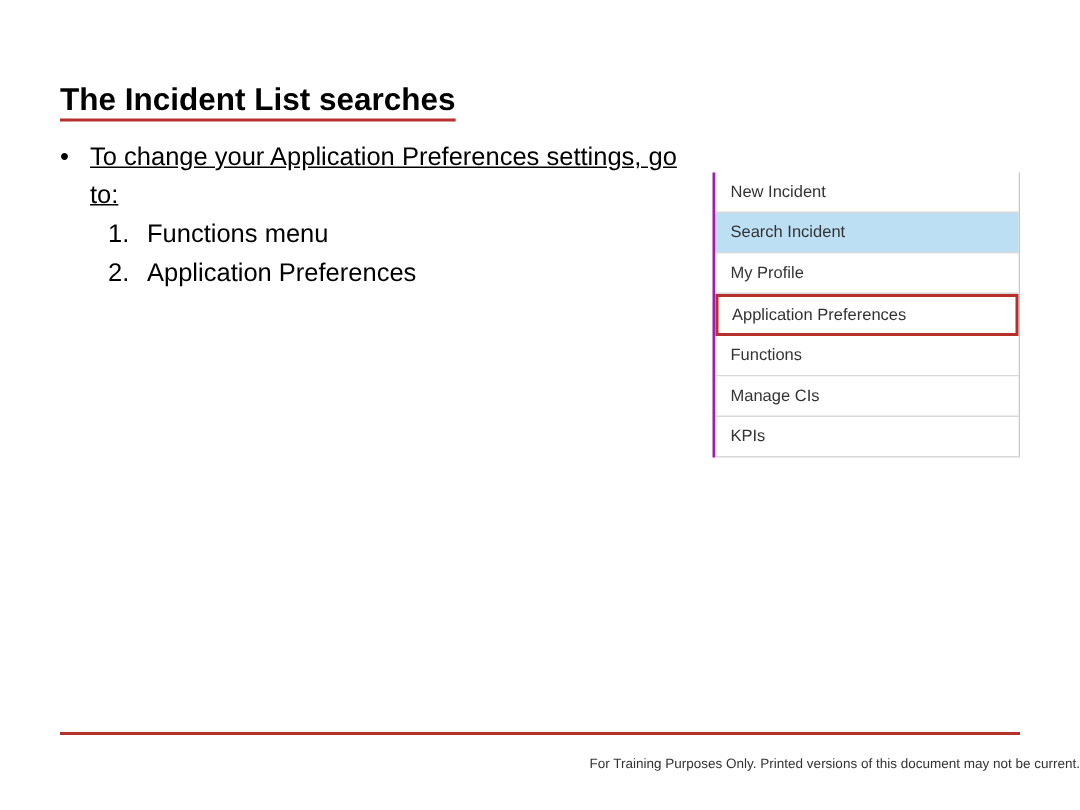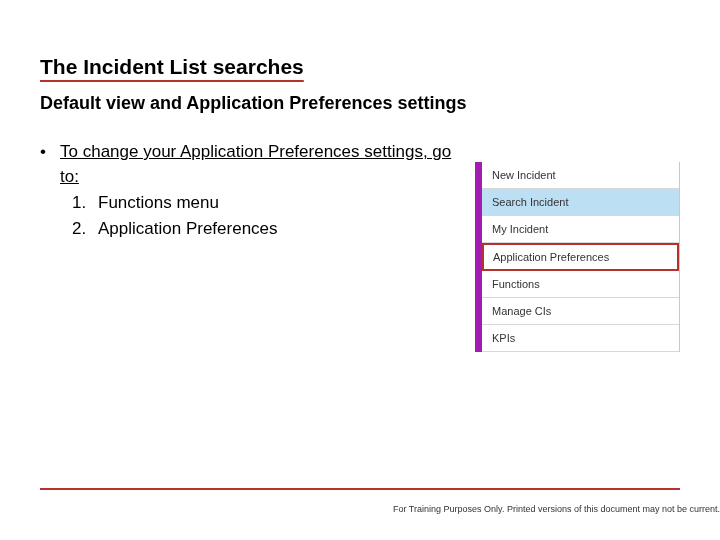--- a/index.html
+++ b/index.html
@@ -82,21 +82,21 @@
     border-bottom: 2px solid #b7312c;
   }
   .tri {
     display: inline-block;
     width: 0; height: 0;
     border-left: 5px solid transparent;
     border-right: 5px solid transparent;
     border-top: 7px solid #fff;
   }
   .menu-body {
-    border-left: 7px solid #a21caf;
+    border-left: 2px solid #a21caf;
     border-right: 1px solid #c8c8c8;
   }
   .menu-item {
     font-size: 11px;
     color: #333;
     padding: 7px 10px;
     border-bottom: 1px solid #d8d8d8;
     background: #fff;
   }
   .menu-item.sel {
@@ -121,21 +121,20 @@
     text-align: right;
     font-size: 9px;
     color: #333;
   }
 </style>
 </head>
 <body>
 
 <div class="slide">
   <div class="title">The Incident List searches</div>
-  <div class="subtitle">Default view and Application Preferences settings</div>
 
   <div class="body-row">
     <div class="text-col">
       <div class="bullet">
         <div class="dot">•</div>
         <div class="txt">To change your Application Preferences settings, go to:</div>
       </div>
       <div class="numlist">
         <div class="numitem">
           <div class="num">1.</div>
@@ -145,21 +144,21 @@
           <div class="num">2.</div>
           <div>Application Preferences</div>
         </div>
       </div>
     </div>
 
     <div class="menu-col">
       <div class="menu-body" id="menu-body">
           <div class="menu-item">New Incident</div>
           <div class="menu-item sel">Search Incident</div>
-          <div class="menu-item">My Incident</div>
+          <div class="menu-item">My Profile</div>
           <div class="menu-item hl">Application Preferences</div>
           <div class="menu-item">Functions</div>
           <div class="menu-item">Manage CIs</div>
           <div class="menu-item">KPIs</div>
         </div>
     </div>
   </div>
 </div>
 
 <div class="bottom-rule"></div>

